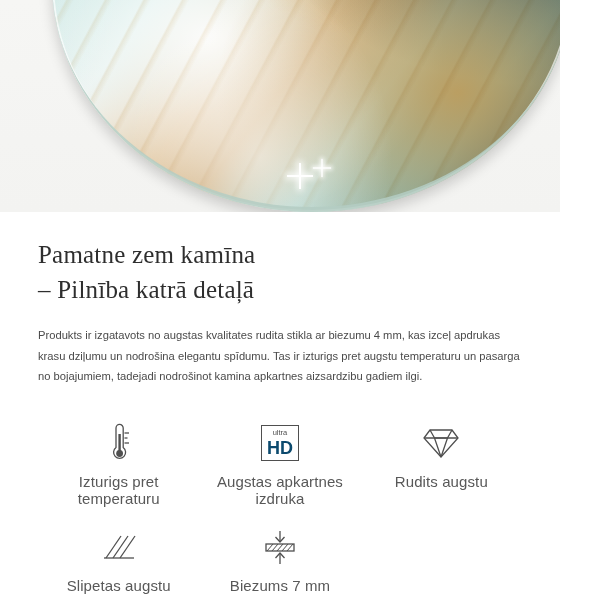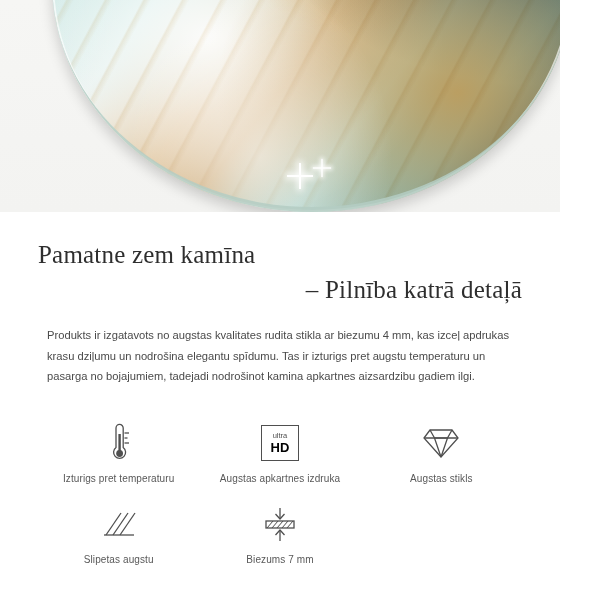--- a/index.html
+++ b/index.html
@@ -118,27 +118,27 @@
   }
   .headline {
     font-family: "Liberation Serif", serif;
     font-size: 25px;
     line-height: 1.38;
     color: #2e2e2e;
     font-weight: 400;
     letter-spacing: .2px;
     margin: 0 0 18px 0;
   }
-  .headline .l2 { display: block; text-align: right; }
+  .headline .l2 { display: block; }
 
   .paragraph {
     font-size: 11.2px;
     line-height: 1.85;
     color: #4a4a4a;
-    margin: 9px;
+    margin: 0;
     max-width: 530px;
   }
 
   
   .features {
     margin-top: 34px;
     display: grid;
     grid-template-columns: repeat(3, 1fr);
     row-gap: 18px;
   }
@@ -149,21 +149,21 @@
     text-align: center;
   }
   .feature-icon {
     height: 44px;
     display: flex;
     align-items: center;
     justify-content: flex-start;
     margin-bottom: 8px;
   }
   .feature-label {
-    font-size: 10px;
+    font-size: 15px;
     color: #585858;
     letter-spacing: .1px;
     text-align: center;
   }
   svg { display: block; }
 </style>
 </head>
 <body>
 
 <div class="page">
@@ -201,38 +201,38 @@
             <line x1="22.5" y1="21" x2="27" y2="21"></line>
           </svg>
         </div>
         <div class="feature-label">Izturigs pret temperaturu</div>
       </div>
 
       <div class="feature">
         <div class="feature-icon">
           <div style="width:36px;height:34px;border:1.3px solid #4f4f4f;display:flex;flex-direction:column;align-items:center;justify-content:center;">
             <span style="font-size:7.5px;color:#4f4f4f;line-height:1;margin-bottom:2px;">ultra</span>
-            <span style="font-size:13px;font-weight:bold;color:#000000;line-height:1;">HD</span>
+            <span style="font-size:18px;font-weight:bold;color:#0c4a6e;line-height:1;">HD</span>
           </div>
         </div>
         <div class="feature-label">Augstas apkartnes izdruka</div>
       </div>
 
 
       <div class="feature">
         <div class="feature-icon">
           <svg width="38" height="34" viewBox="0 0 38 34" fill="none" stroke="#4f4f4f" stroke-width="1.3">
             <path d="M8 4 H30 L36 12 L19 31 L2 12 Z"></path>
             <path d="M2 12 H36"></path>
             <path d="M8 4 L12.5 12 L19 31"></path>
             <path d="M30 4 L25.5 12 L19 31"></path>
             <path d="M12.5 12 H25.5"></path>
           </svg>
         </div>
-        <div class="feature-label">Augstas stikls</div>
+        <div class="feature-label">Rudits augstu</div>
       </div>
 
       <div class="feature">
         <div class="feature-icon">
           <svg width="38" height="32" viewBox="0 0 38 32" fill="none" stroke="#4f4f4f" stroke-width="1.3">
             <path d="M6 27 L21 5"></path>
             <path d="M13 27 L28 5"></path>
             <path d="M20 27 L35 5"></path>
             <path d="M4 27 H34"></path>
           </svg>

